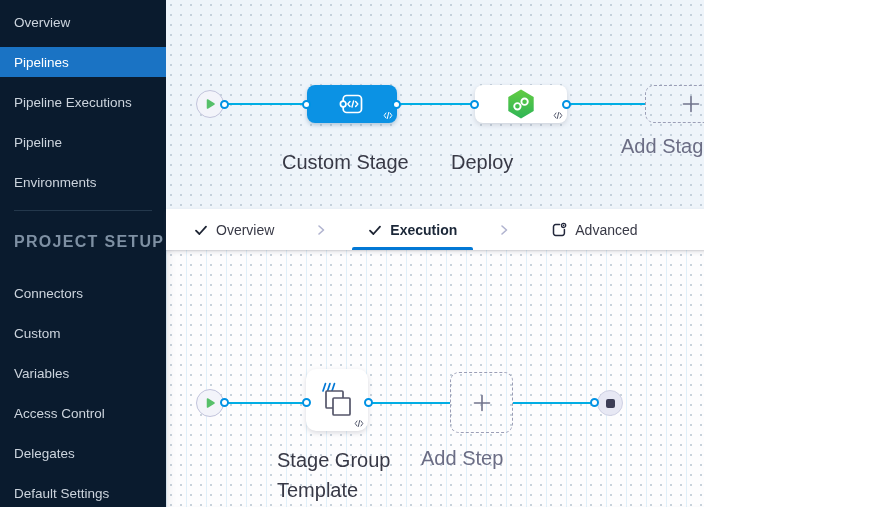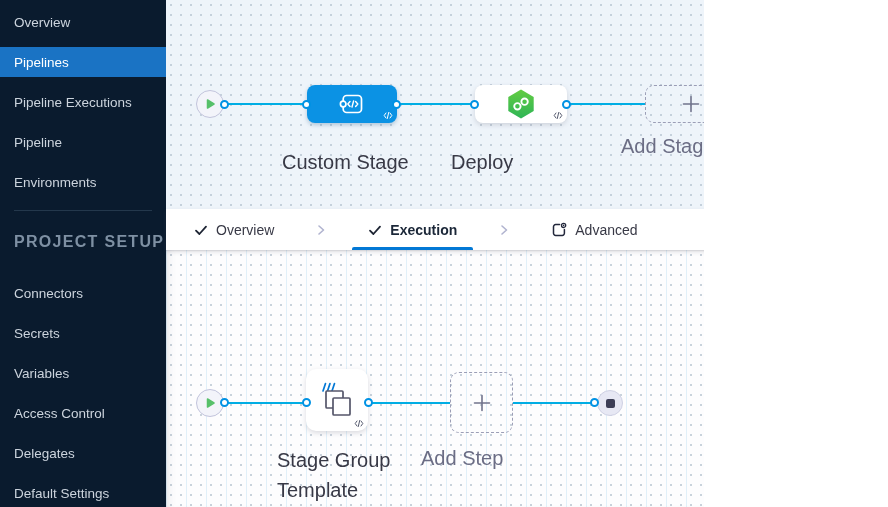--- a/index.html
+++ b/index.html
@@ -121,21 +121,21 @@
         <span>Environments</span>
       </div>
     </div>
     <div class="sidebar-divider"></div>
     <div class="section-label">PROJECT SETUP</div>
     <div class="nav setup-nav">
       <div class="nav-item">
         <span>Connectors</span>
       </div>
       <div class="nav-item">
-        <span>Secrets</span>
+        <span>Custom</span>
       </div>
       <div class="nav-item">
         <span>Variables</span>
       </div>
       <div class="nav-item">
         <span>Access Control</span>
       </div>
       <div class="nav-item">
         <span>Delegates</span>
       </div>

